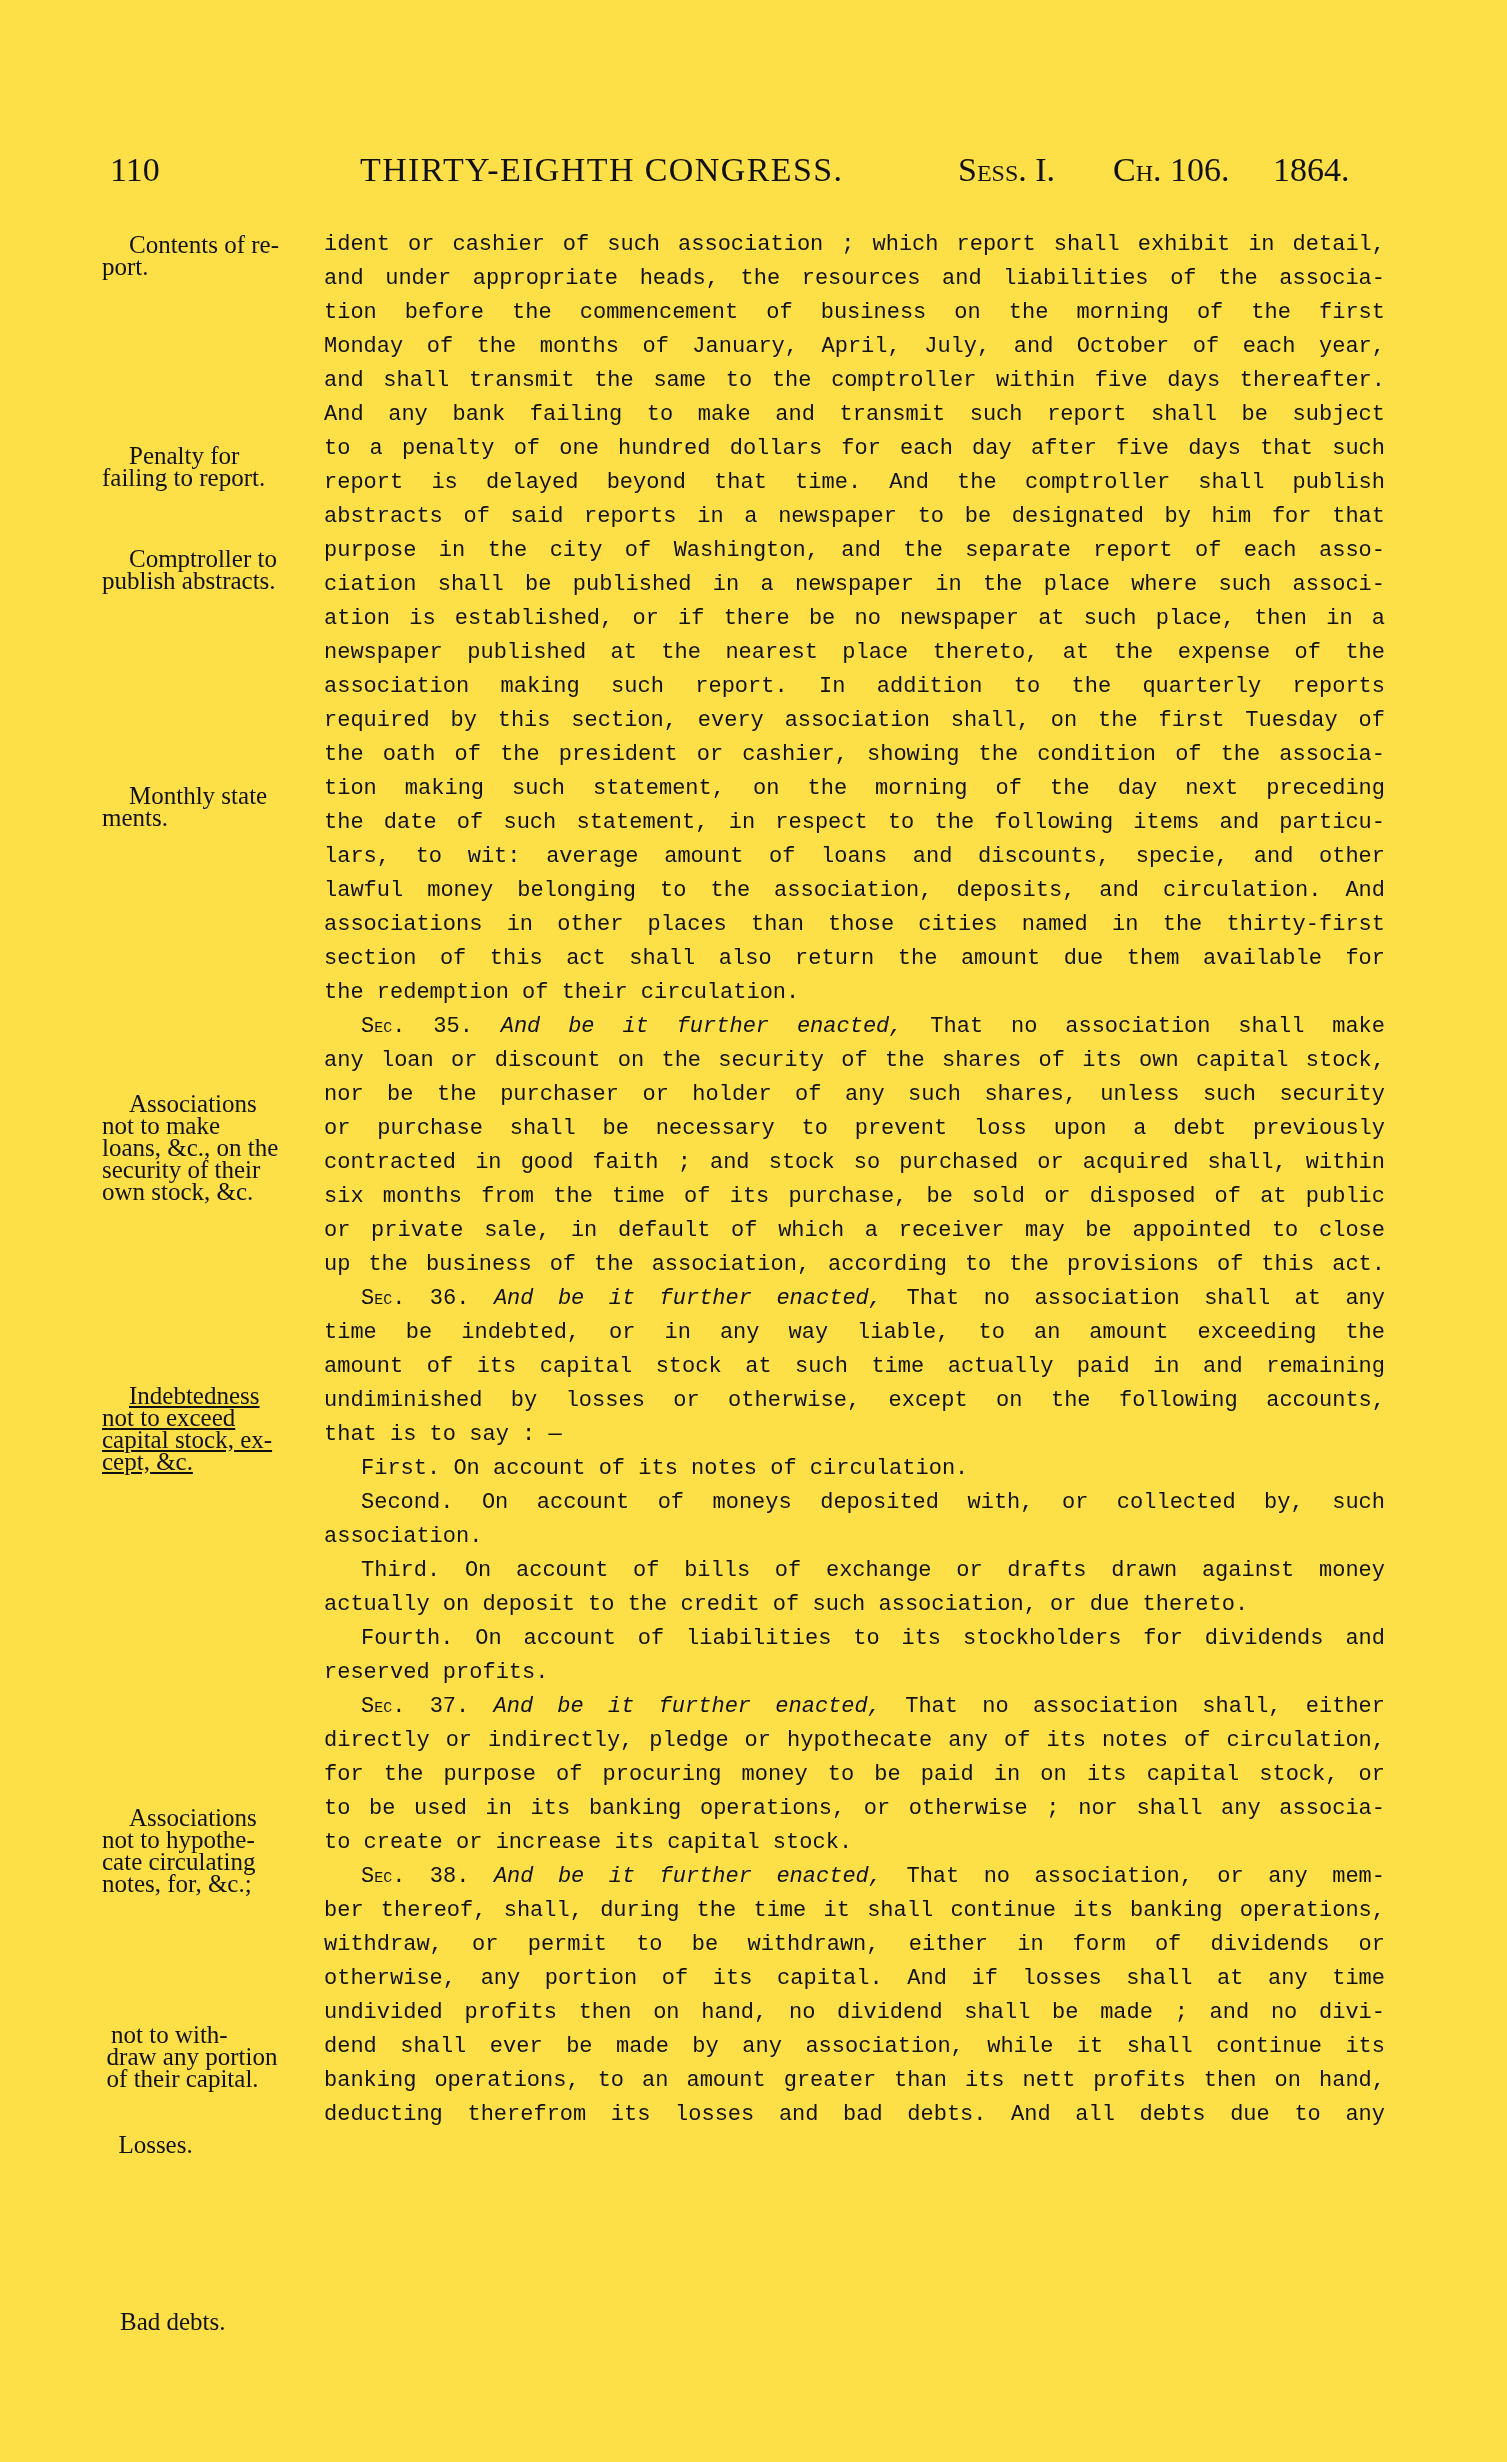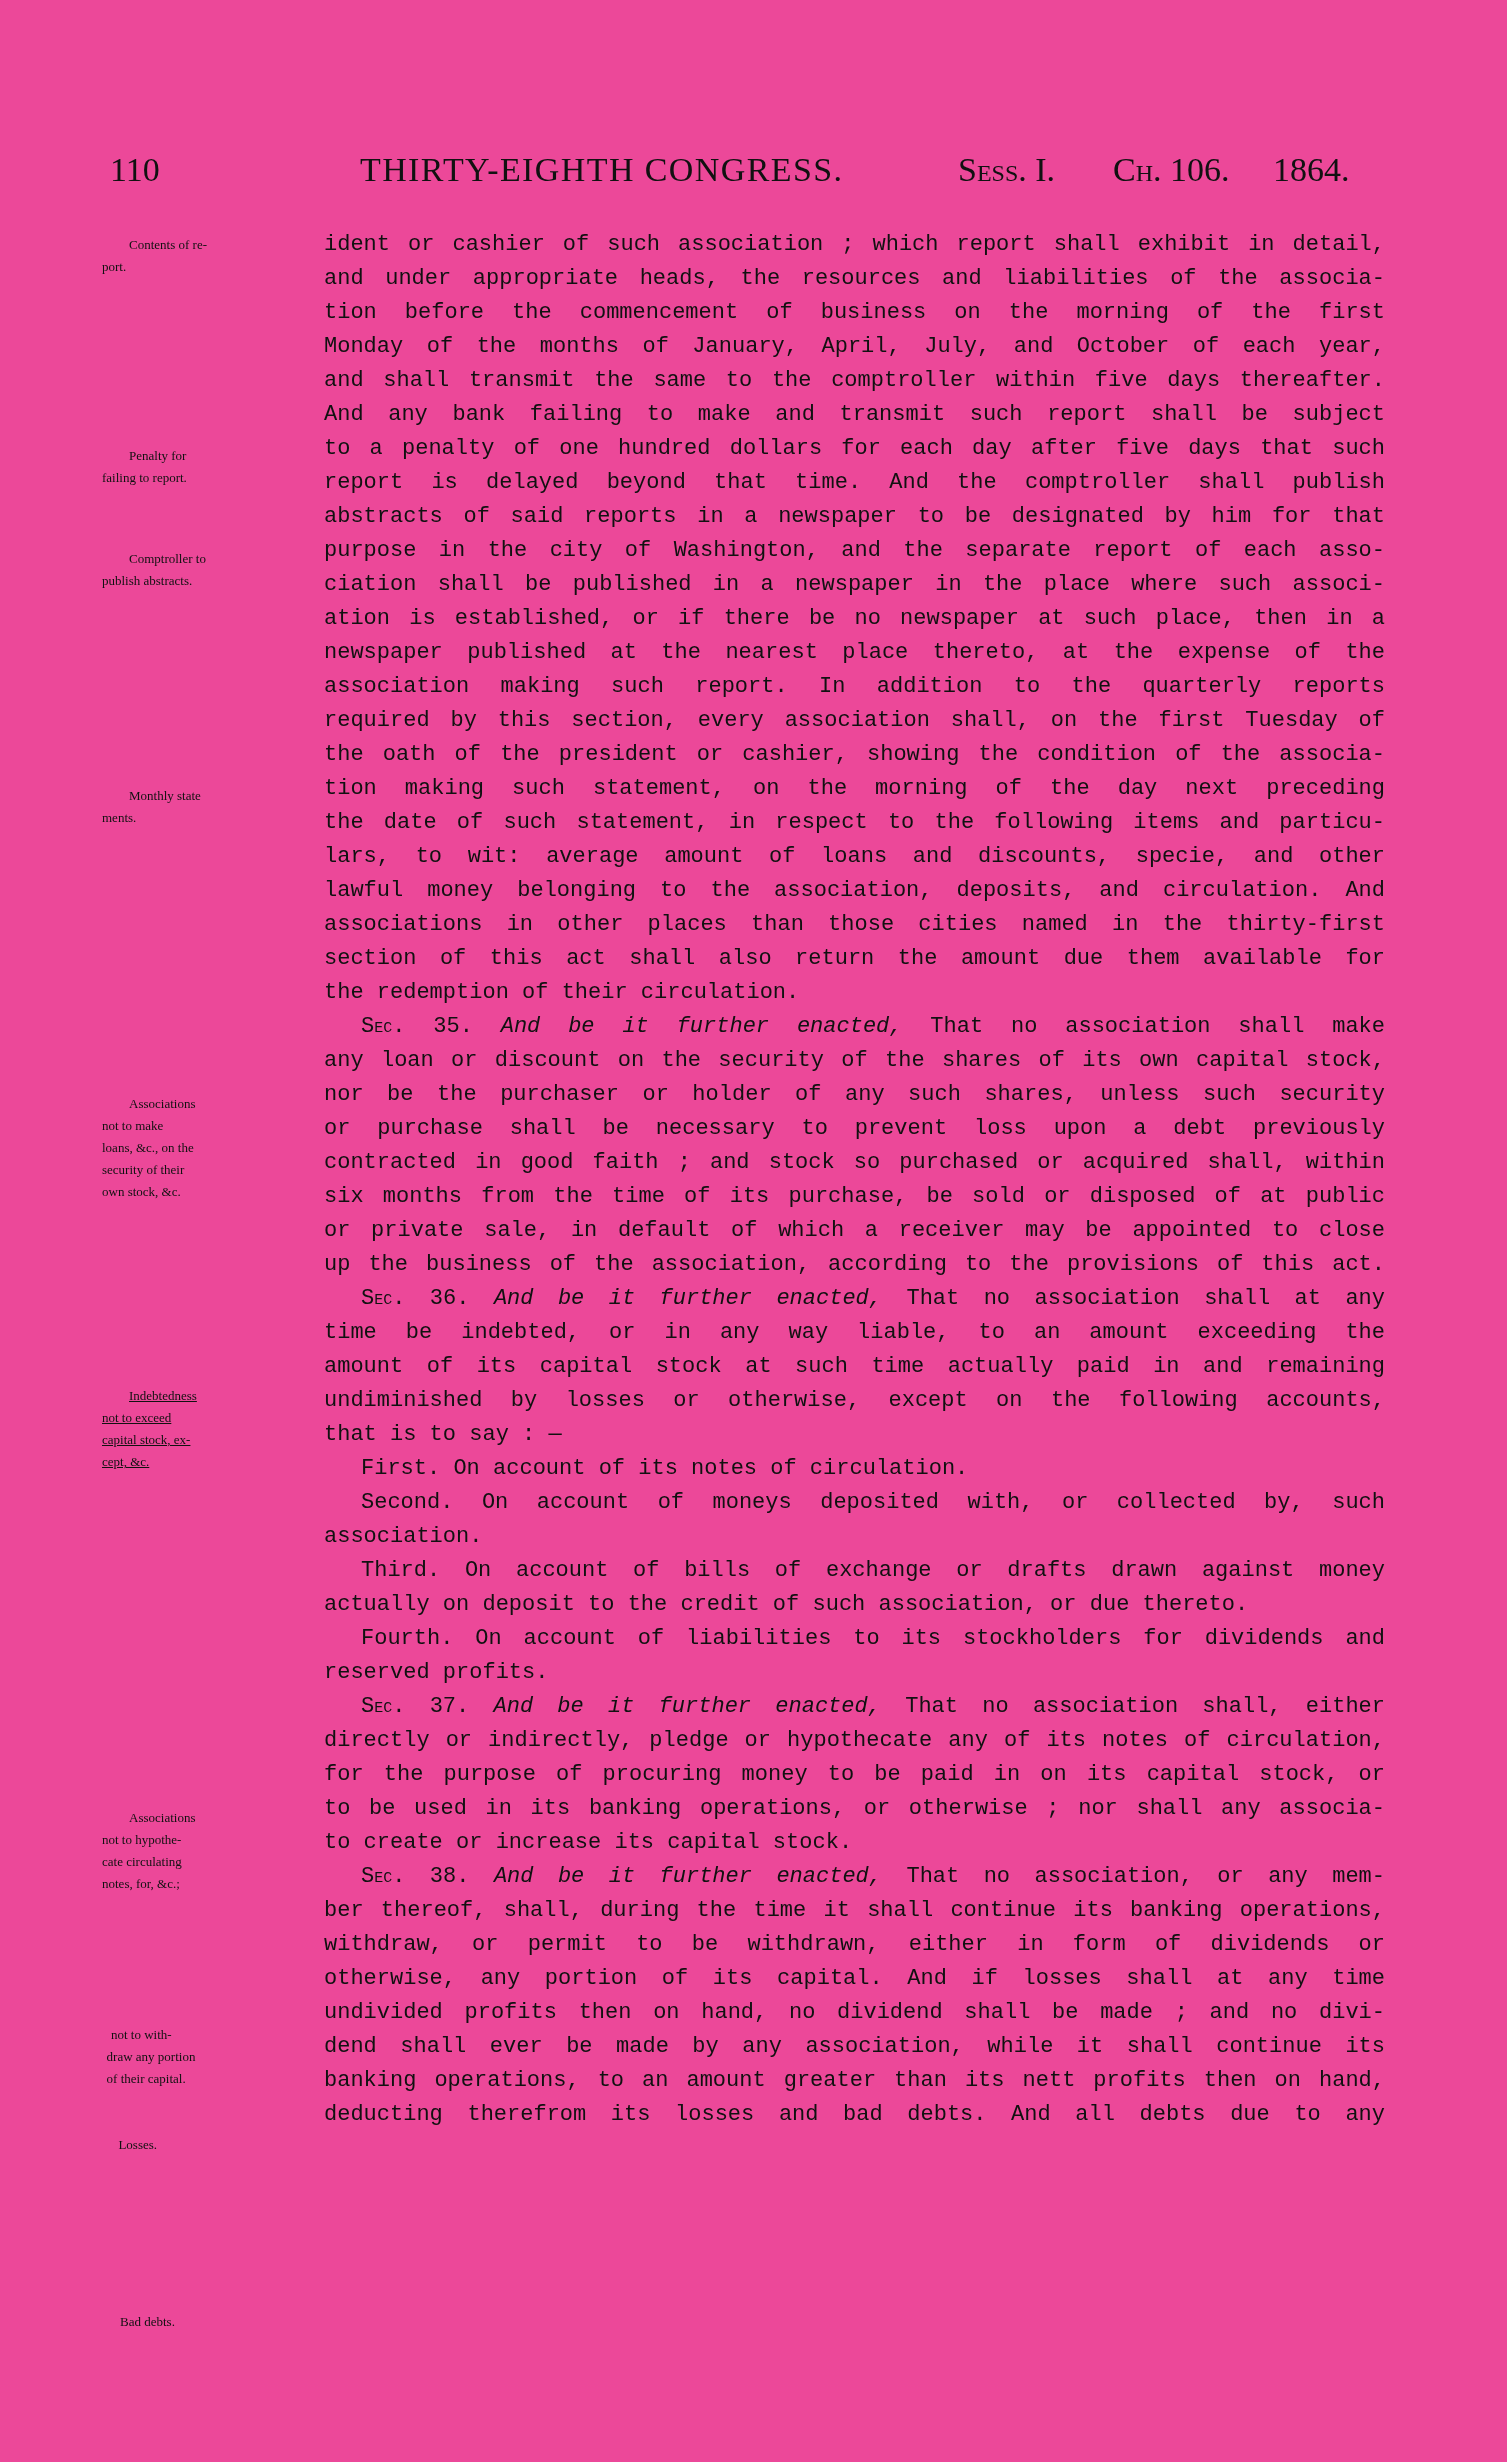--- a/index.html
+++ b/index.html
@@ -1,36 +1,36 @@
 <!DOCTYPE html>
 <html style="font-size:14.6px"><head>
 <meta charset="utf-8">
 <style>
   html, body { margin: 0; padding: 0; background: #ffffff; }
   body { width: 1508px; height: 2462px; position: relative; overflow: hidden; color: #111; }
-  .page { position: absolute; left: 0; top: 0; width: 1508px; height: 2462px; background: #ec4899; }
+  .page { position: absolute; left: 0; top: 0; width: 1508px; height: 2462px; background: #fde047; }
   .running-head { position: absolute; top: 150px; left: 0; width: 1508px; height: 40px;
     font-family: "Liberation Serif", "DejaVu Serif", serif; font-size: 34px; line-height: 40px; }
   .running-head span { position: absolute; top: 0; white-space: nowrap; }
   .pg-num { left: 110px; }
   .congress { left: 360px; letter-spacing: 1.4px; }
   .sess { left: 958px; font-variant: small-caps; }
   .chap { left: 1113px; font-variant: small-caps; }
   .year { left: 1273px; }
 
   .body-text { position: absolute; left: 324px; top: 228px; width: 1061px;
     font-family: Liberation Mono, monospace; font-size: 22px; line-height: 34px; }
   .line { height: 34px; white-space: nowrap; text-align: justify; text-align-last: justify; overflow: visible; }
   .line.last { text-align-last: left; }
   .line.indent { padding-left: 37px; }
   .sc { font-variant: small-caps; }
   .it { font-style: italic; }
 
   .note { position: absolute; left: 102px; width: 212px;
-    font-family: "Liberation Serif", "DejaVu Serif", serif; font-size: 13px; line-height: 22px; }
+    font-family: "Liberation Serif", "DejaVu Serif", serif; font-size: 25px; line-height: 22px; }
   .note div { white-space: nowrap; }
   .note .first { padding-left: 27px; }
 </style>
 </head>
 <body>
 
 <div class="page">
 
   <div class="running-head">
     <span class="pg-num">110</span>

